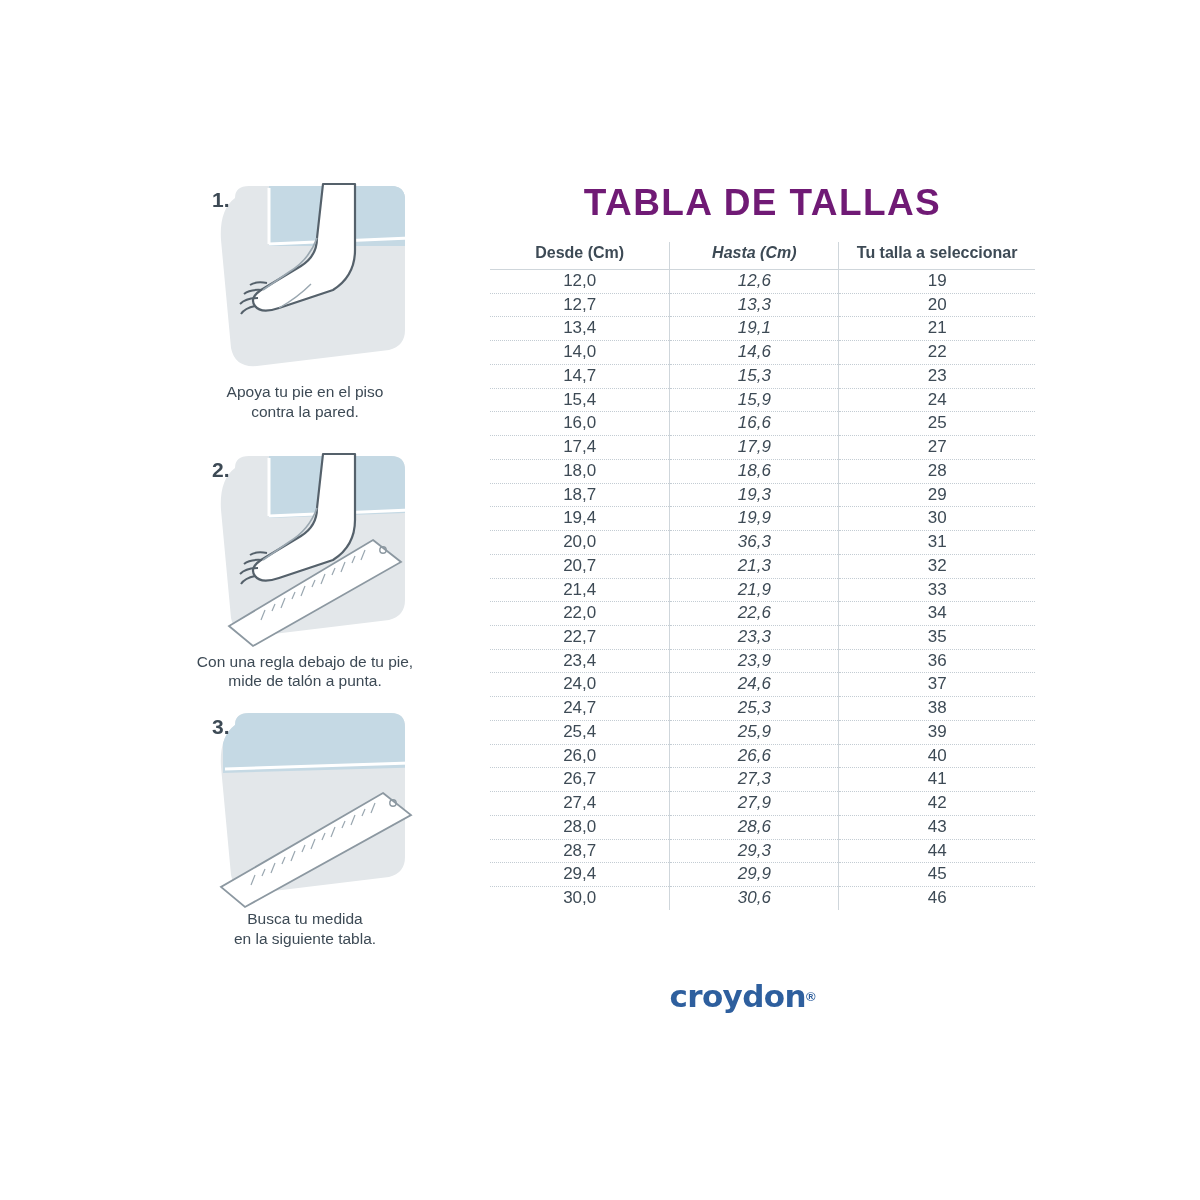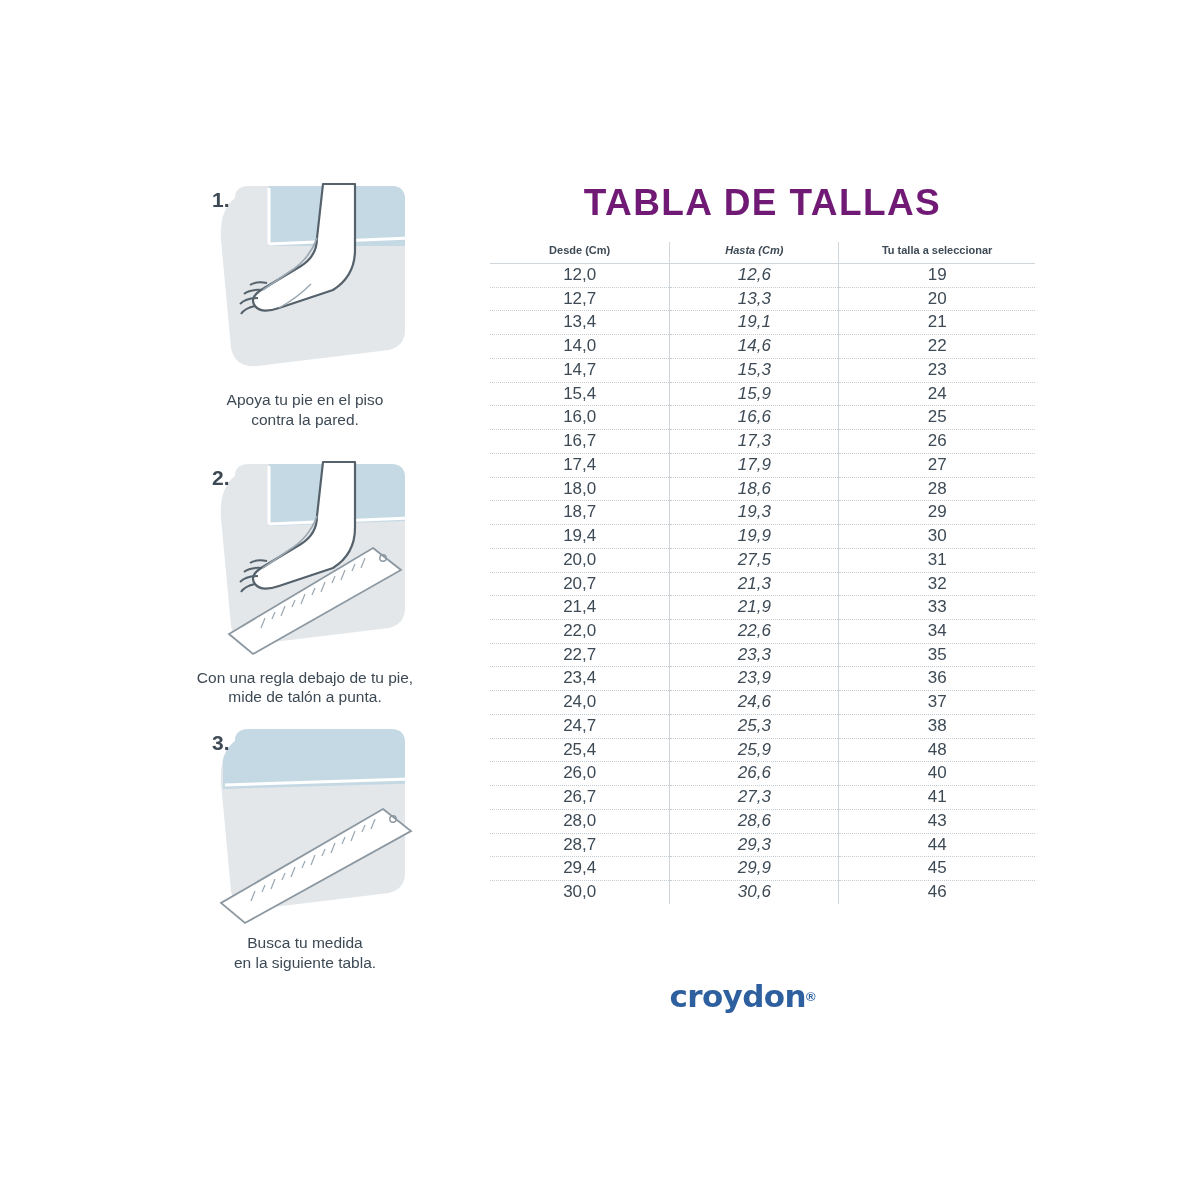--- a/index.html
+++ b/index.html
@@ -45,21 +45,21 @@
     position: relative;
     width: 225px;
     height: 190px;
     margin-left: 35px;
   }
   .step-caption {
     text-align: center;
     font-size: 15.5px;
     line-height: 1.28;
     color: #3d4a55;
-    margin-top: 20px;
+    margin-top: 12px;
     width: 270px;
   }
 
   
   .table-wrap {
     position: absolute;
     left: 490px;
     top: 182px;
     width: 545px;
   }
@@ -70,21 +70,21 @@
     letter-spacing: 1.4px;
     color: #701a75;
     margin: 0 0 18px 0;
   }
   table.sizes {
     width: 100%;
     border-collapse: collapse;
     font-size: 16.5px;
   }
   table.sizes th {
-    font-size: 11px;
+    font-size: 16px;
     font-weight: bold;
     color: #3d4a55;
     padding: 2px 0 7px 0;
     text-align: center;
     border-bottom: 1px solid #cfd6db;
   }
   table.sizes th.c1, table.sizes td.c1 { width: 33%; border-right: 1px solid #cfd6db; }
   table.sizes th.c2, table.sizes td.c2 { width: 31%; border-right: 1px solid #cfd6db; font-style: italic; }
   table.sizes th.c3, table.sizes td.c3 { width: 36%; }
   table.sizes td {
@@ -293,25 +293,20 @@
             <td class="c1">15,4</td>
             <td class="c2">15,9</td>
             <td class="c3">24</td>
           </tr>
           <tr>
             <td class="c1">16,0</td>
             <td class="c2">16,6</td>
             <td class="c3">25</td>
           </tr>
           <tr>
-            <td class="c1">16,7</td>
-            <td class="c2">17,3</td>
-            <td class="c3">26</td>
-          </tr>
-          <tr>
             <td class="c1">17,4</td>
             <td class="c2">17,9</td>
             <td class="c3">27</td>
           </tr>
           <tr>
             <td class="c1">18,0</td>
             <td class="c2">18,6</td>
             <td class="c3">28</td>
           </tr>
           <tr>
@@ -319,21 +314,21 @@
             <td class="c2">19,3</td>
             <td class="c3">29</td>
           </tr>
           <tr>
             <td class="c1">19,4</td>
             <td class="c2">19,9</td>
             <td class="c3">30</td>
           </tr>
           <tr>
             <td class="c1">20,0</td>
-            <td class="c2">27,5</td>
+            <td class="c2">36,3</td>
             <td class="c3">31</td>
           </tr>
           <tr>
             <td class="c1">20,7</td>
             <td class="c2">21,3</td>
             <td class="c3">32</td>
           </tr>
           <tr>
             <td class="c1">21,4</td>
             <td class="c2">21,9</td>
@@ -360,33 +355,38 @@
             <td class="c3">37</td>
           </tr>
           <tr>
             <td class="c1">24,7</td>
             <td class="c2">25,3</td>
             <td class="c3">38</td>
           </tr>
           <tr>
             <td class="c1">25,4</td>
             <td class="c2">25,9</td>
-            <td class="c3">48</td>
+            <td class="c3">39</td>
           </tr>
           <tr>
             <td class="c1">26,0</td>
             <td class="c2">26,6</td>
             <td class="c3">40</td>
           </tr>
           <tr>
             <td class="c1">26,7</td>
             <td class="c2">27,3</td>
             <td class="c3">41</td>
           </tr>
           <tr>
+            <td class="c1">27,4</td>
+            <td class="c2">27,9</td>
+            <td class="c3">42</td>
+          </tr>
+          <tr>
             <td class="c1">28,0</td>
             <td class="c2">28,6</td>
             <td class="c3">43</td>
           </tr>
           <tr>
             <td class="c1">28,7</td>
             <td class="c2">29,3</td>
             <td class="c3">44</td>
           </tr>
           <tr>

